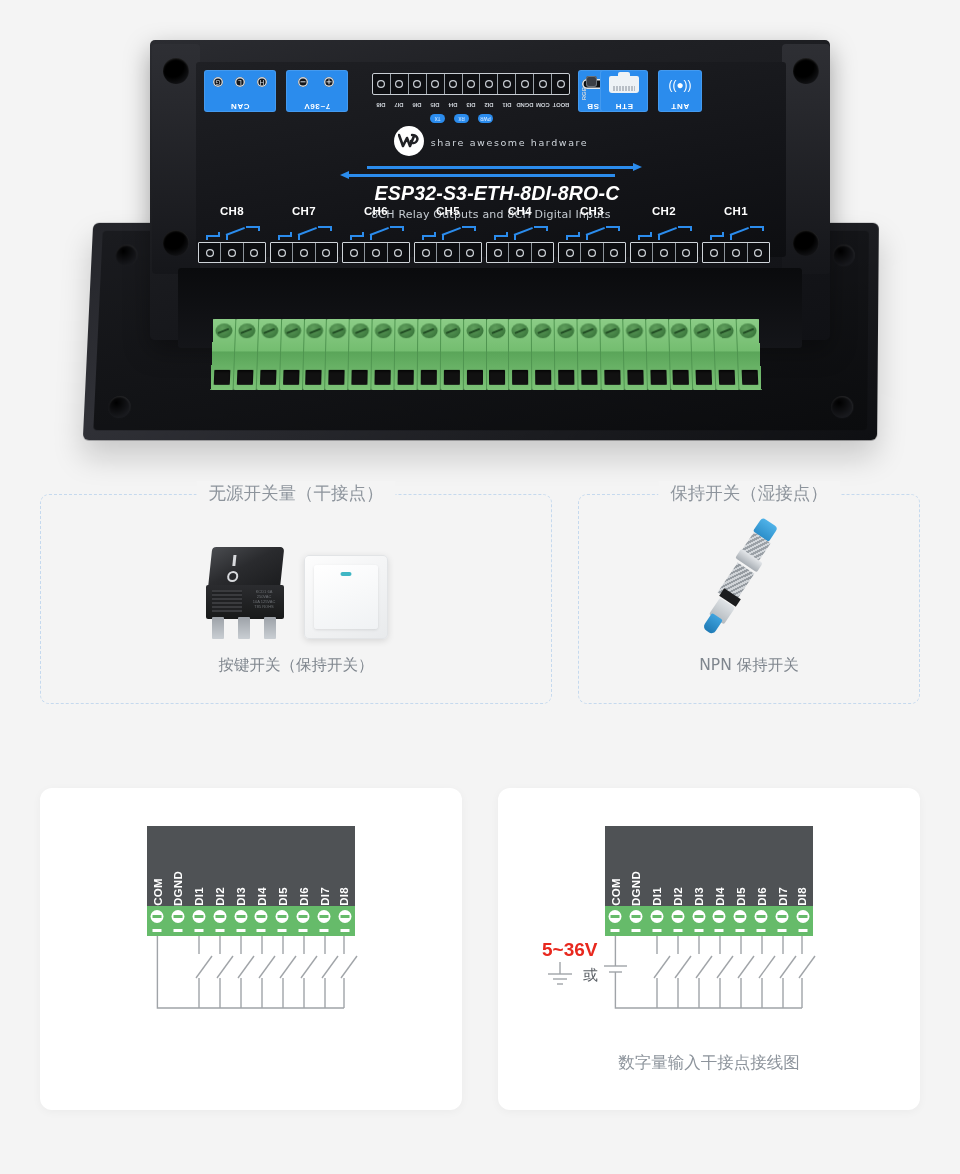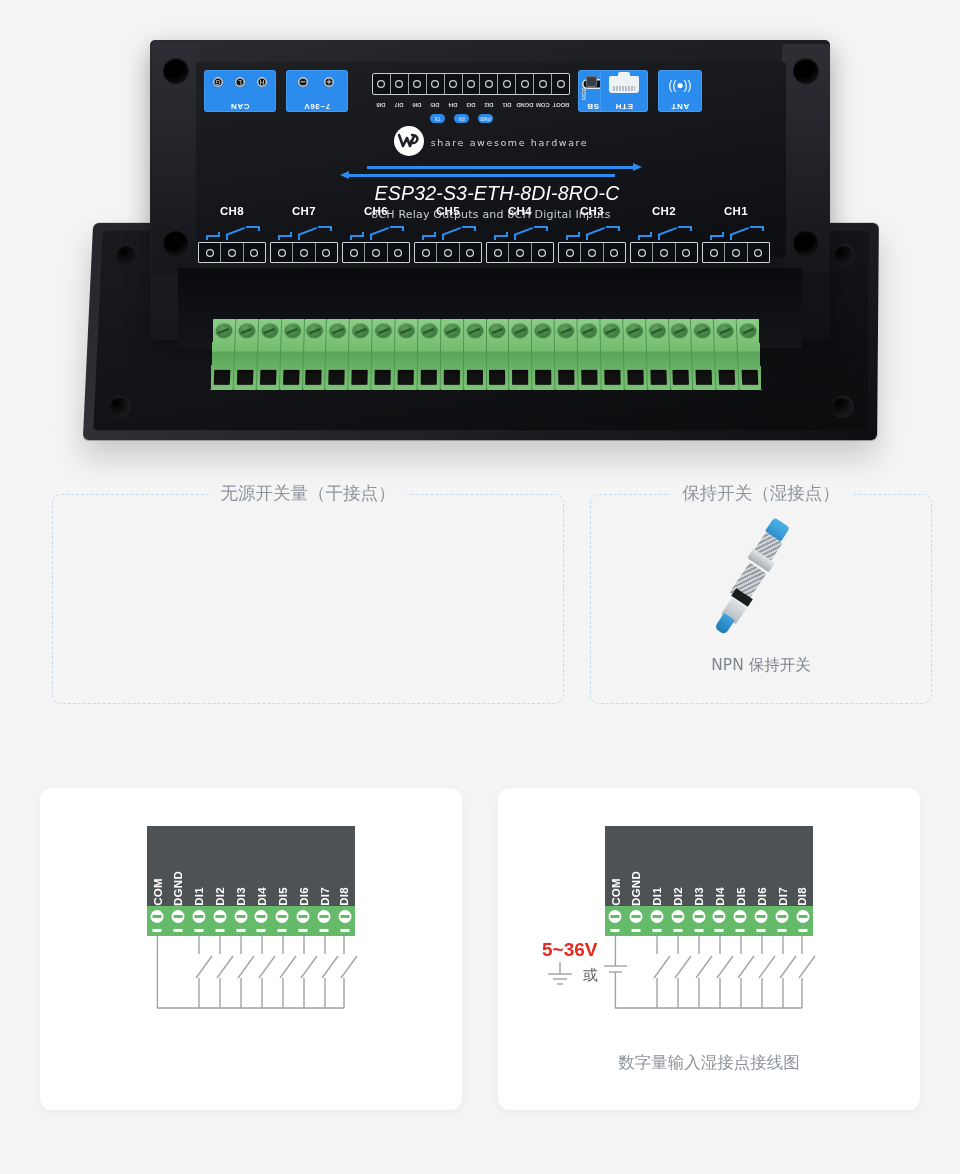--- a/index.html
+++ b/index.html
@@ -124,21 +124,21 @@
   .arrows .ar{ position:absolute; height:3px; background:#2b8ced; }
   .arrows .a1{ left:26px; top:0; width:268px; }
   .arrows .a1:after{ content:""; position:absolute; right:-7px; top:-2.6px;
      border-left:9px solid #2b8ced; border-top:4.2px solid transparent;
      border-bottom:4.2px solid transparent; }
   .arrows .a2{ left:6px; top:8px; width:268px; }
   .arrows .a2:before{ content:""; position:absolute; left:-7px; top:-2.6px;
      border-right:9px solid #2b8ced; border-top:4.2px solid transparent;
      border-bottom:4.2px solid transparent; }
   .model{ position:absolute; left:12px; right:0; top:120px; text-align:center;
-     color:#fff; font-size:19.5px; font-weight:400; font-style:italic;
+     color:#fff; font-size:19.5px; font-weight:700; font-style:italic;
      letter-spacing:.2px; font-family:"Liberation Sans",sans-serif; }
   .subtitle{ position:absolute; left:0; right:0; top:146px; text-align:center;
      color:#c6ccd2; font-size:11px; letter-spacing:.2px;
      font-family:"DejaVu Sans",sans-serif; }
 
   
   .ch-zone{ position:absolute; left:198px; top:205px; width:578px; height:58px; }
   .ch-group{ position:absolute; top:18px; width:68px; height:40px; }
   .ch-title{ position:absolute; top:-18px; left:0; width:68px; text-align:center;
      color:#fff; font-size:11.5px; font-weight:700; letter-spacing:.4px; }
@@ -164,21 +164,21 @@
      width:17px; height:15px; border-radius:50%;
      background:radial-gradient(circle at 40% 32%,#5f9e5c,#3d7a3e 70%,#2f6330); }
   .gscrew:after{ content:""; position:absolute; left:50%; top:50%;
      transform:translate(-50%,-50%) rotate(-22deg); width:12px; height:2.4px;
      background:#1f4a22; border-radius:1px; }
   .gslot{ position:absolute; left:50%; bottom:5px; transform:translateX(-50%);
      width:16px; height:15px; background:#111; border-radius:1px;
      box-shadow:inset 0 2px 2px rgba(0,0,0,.6); }
 
   
-  .cats{ position:absolute; left:12px; top:482px; width:936px; height:238px; }
+  .cats{ position:absolute; left:0; top:482px; width:936px; height:238px; }
   .cat{ position:absolute; top:12px; border:1.6px dashed #c5d9ee; border-radius:9px;
      background:transparent; }
   .cat.left{ left:40px; width:512px; height:210px; }
   .cat.right{ left:578px; width:342px; height:210px; }
   .cat-title{ position:absolute; top:-14px; left:50%; transform:translateX(-50%);
      background:#f4f4f4; padding:0 12px; color:#8d949c; font-size:17.5px;
      white-space:nowrap; font-family:"DejaVu Sans",sans-serif; }
   .cat-items{ position:absolute; left:0; right:0; top:24px; display:flex;
      justify-content:space-around; align-items:flex-end; }
   .cat-item{ text-align:center; }
@@ -743,20 +743,41 @@
           </div>
       </div>
     </div>
   </div>
 
   <div class="cats">
 
     <div class="cat left">
       <div class="cat-title">无源开关量（干接点）</div>
       <div class="cat-items">
+        <div class="cat-item">
+          <div class="cat-pic">
+            <div class="rk">
+              <div class="rk-cap">
+                  <span class="i1"></span>
+                  <span class="i0"></span>
+                </div>
+              <div class="rk-body">
+                  <span class="rib"></span>
+                  <span class="mk">KCD1 6A 250VAC<br>10A 125VAC<br>T85 ROHS</span>
+                </div>
+              <div class="rk-leg" style="left:8px"></div>
+              <div class="rk-leg" style="left:34px"></div>
+              <div class="rk-leg" style="left:60px"></div>
+            </div>
+            <div class="ws">
+                <span class="dot"></span>
+              </div>
+          </div>
+          <div class="cat-lab">按键开关（保持开关）</div>
+        </div>
       </div>
     </div>
 
     <div class="cat right">
       <div class="cat-title">保持开关（湿接点）</div>
       <div class="cat-items">
         <div class="cat-item">
           <div class="cat-pic">
             <div class="npn">
               <i class="cap"></i>
@@ -1003,17 +1024,17 @@
               <path d="M261 152 L277 130"></path>
             <path d="M285 110 V128"></path>
               <path d="M285 152 V182"></path>
               <path d="M282 152 L298 130"></path>
             <path d="M304 110 V128"></path>
               <path d="M304 152 V182"></path>
               <path d="M301 152 L317 130"></path>
           </g>
         </svg>
       </div>
-      <div class="wcap">数字量输入湿接点接线图</div>
+      <div class="wcap">数字量输入干接点接线图</div>
     </div>
   </div>
 
 </div>
 
 </body></html>

